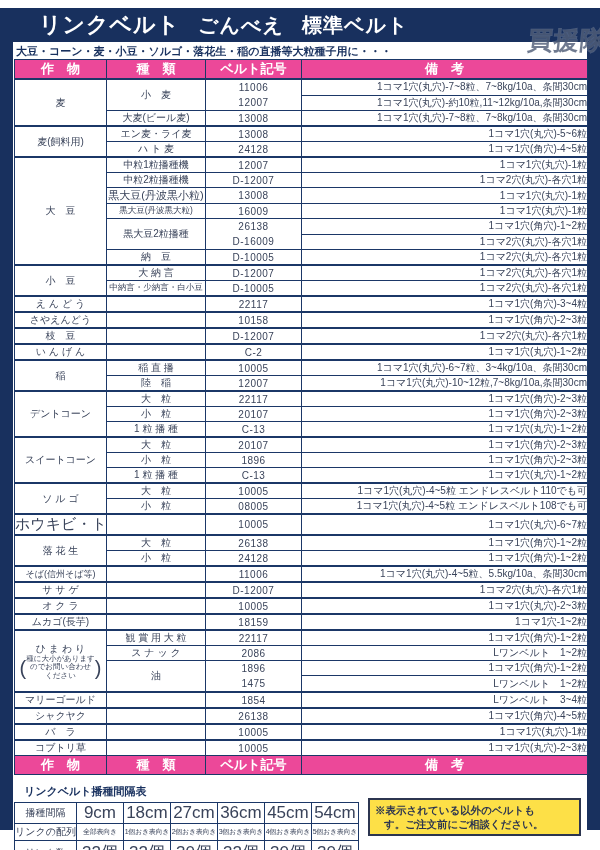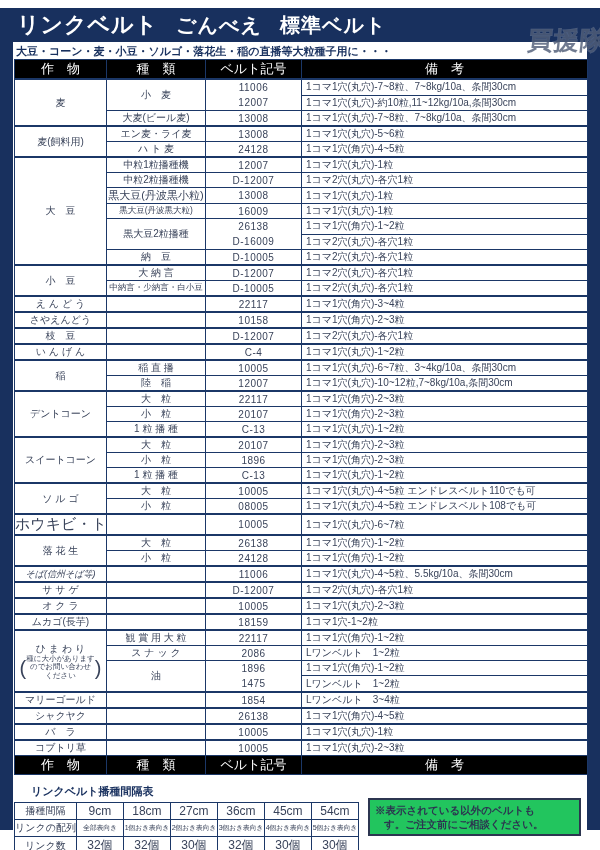--- a/index.html
+++ b/index.html
@@ -3,59 +3,59 @@
 <meta charset="utf-8">
 <style>
   * { margin:0; padding:0; box-sizing:border-box; }
   body { font-family: "Liberation Sans", sans-serif; background:#fff; }
   .page { position:relative; width:600px; height:850px; background:#fff; overflow:hidden; }
 
   .frame { position:absolute; top:8px; left:0; width:600px; height:822px;
            background:#18305e; padding:0 13px 8px 13px; }
 
   .titlebar { height:34px; display:flex; align-items:center; color:#fff; padding:0 4px; }
-  .t1 { font-size:22px; font-weight:bold; letter-spacing:1px; }
+  .t1 { font-size:22px; font-weight:bold; letter-spacing:1px;margin-left:22px; }
   .t2 { font-size:20px; font-weight:bold; margin-left:18px; letter-spacing:1px; }
   .machines { margin-left:auto; font-size:11px; font-weight:bold; line-height:12px; text-align:left; padding-right:2px; }
   .machines .m2 { padding-left:58px; }
 
   .watermark { position:absolute; top:24px; right:-6px; font-size:25px; font-weight:bold;
                color:#0e2144; opacity:.82; letter-spacing:1px; transform:skewX(-6deg);
                -webkit-text-stroke:1px rgba(255,255,255,.28); z-index:5; }
 
   .content { background:#fff; width:574px; height:812px; padding:0 0 0 1px; position:relative; }
 
   .usage { font-size:11px; font-weight:bold; color:#18305e; padding:2px 0 2px 2px; height:17px; white-space:nowrap; }
 
   table.belt { border-collapse:collapse; table-layout:fixed; width:573px; }
   table.belt col.c1 { width:92px; } table.belt col.c2 { width:99px; }
   table.belt col.c3 { width:96px; } table.belt col.c4 { width:286px; }
   table.belt td, table.belt th { border:1px solid #1b3767; color:#39435a; vertical-align:middle; overflow:hidden; }
-  table.belt tr.head th { background:#000000; color:#fff; font-size:13px; font-weight:normal; height:17px; border-color:#1b3767; }
+  table.belt tr.head th { background:#ec4899; color:#fff; font-size:13px; font-weight:bold; height:17px; border-color:#1b3767; }
   table.belt td { height:14px; font-size:10px; white-space:nowrap; }
   td.crop, td.type, td.code { text-align:center; }
   td.code { font-size:11px; letter-spacing:.5px; }
-  td.note { text-align:left; padding-left:4px; font-size:9.5px; }
+  td.note { text-align:right; padding-left:4px; font-size:9.5px; }
   tr.g td { border-top:2px solid #1b3767; }
   .codeline { height:15px; line-height:15px; }
   .crop-main { line-height:13px; }
   .crop-note { display:flex; align-items:center; justify-content:center; }
   .crop-note .paren { font-size:20px; font-weight:200; color:#39435a; line-height:20px; }
   .crop-note .lines { font-size:7.5px; line-height:8.5px; text-align:center; white-space:nowrap; }
 
   .bottom { margin-top:9px; position:relative; }
-  .sp-title { font-size:11px; font-weight:bold; color:#18305e; padding-left:17px; }
+  .sp-title { font-size:11px; font-weight:bold; color:#18305e; padding-left:10px; }
   table.spacing { border-collapse:collapse; table-layout:fixed; margin-top:3px; }
-  table.spacing td { border:1px solid #1b3767; text-align:center; height:17px; font-size:12px; color:#39435a; white-space:nowrap; overflow:hidden; }
+  table.spacing td { border:1px solid #1b3767; text-align:center; height:17px; font-size:17px; color:#39435a; white-space:nowrap; overflow:hidden; }
   table.spacing td.lbl { width:58px; font-size:10px;margin-left:48px; }
   table.spacing td.val { width:47px; }
   table.spacing tr.small td.val { font-size:7px; letter-spacing:-.3px; }
 
   .notebox { position:absolute; top:14px; left:354px; width:213px; border:2px solid #2c3550;
-             padding:3px 5px; font-size:10.5px; font-weight:bold; color:#2c3550; line-height:14px; background:#22c55e; }
+             padding:3px 5px; font-size:10.5px; font-weight:bold; color:#2c3550; line-height:14px; background:#fde047; }
   .notebox .nl { white-space:nowrap; }
   .notebox .nl.ind { padding-left:9px; }
 </style>
 </head>
 <body>
 
 <div class="page">
   <div class="frame">
     <div class="titlebar">
       <span class="t1">リンクベルト</span>
@@ -168,21 +168,21 @@
             </tr>
             <tr class="g">
               <td class="crop" rowspan="1">枝　豆</td>
               <td class="type" rowspan="1"></td>
               <td class="code">D-12007</td>
               <td class="note">1コマ2穴(丸穴)-各穴1粒</td>
             </tr>
             <tr class="g">
               <td class="crop" rowspan="1">い ん げ ん</td>
               <td class="type" rowspan="1"></td>
-              <td class="code">C-4</td>
+              <td class="code">C-2</td>
               <td class="note">1コマ1穴(丸穴)-1~2粒</td>
             </tr>
             <tr class="g">
               <td class="crop" rowspan="2">稲</td>
               <td class="type" rowspan="1">稲 直 播</td>
               <td class="code">10005</td>
               <td class="note">1コマ1穴(丸穴)-6~7粒、3~4kg/10a、条間30cm</td>
             </tr>
             <tr>
               <td class="type" rowspan="1">陸　稲</td>
@@ -243,21 +243,21 @@
               <td class="type" rowspan="1">大　粒</td>
               <td class="code">26138</td>
               <td class="note">1コマ1穴(角穴)-1~2粒</td>
             </tr>
             <tr>
               <td class="type" rowspan="1">小　粒</td>
               <td class="code">24128</td>
               <td class="note">1コマ1穴(角穴)-1~2粒</td>
             </tr>
             <tr class="g">
-              <td class="crop" rowspan="1" style="font-size: 9px; font-style: italic;">そば(信州そば等)</td>
+              <td class="crop" rowspan="1" style="font-size: 9px;">そば(信州そば等)</td>
               <td class="type" rowspan="1"></td>
               <td class="code">11006</td>
               <td class="note">1コマ1穴(丸穴)-4~5粒、5.5kg/10a、条間30cm</td>
             </tr>
             <tr class="g">
               <td class="crop" rowspan="1">サ サ ゲ</td>
               <td class="type" rowspan="1"></td>
               <td class="code">D-12007</td>
               <td class="note">1コマ2穴(丸穴)-各穴1粒</td>
             </tr>

